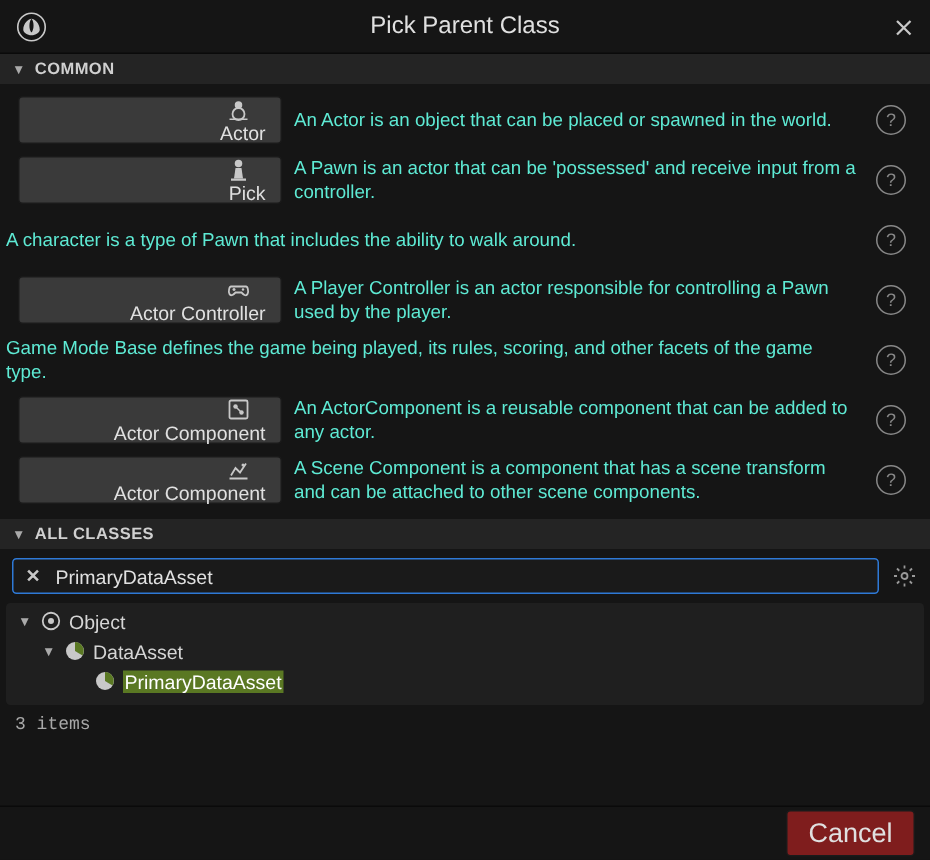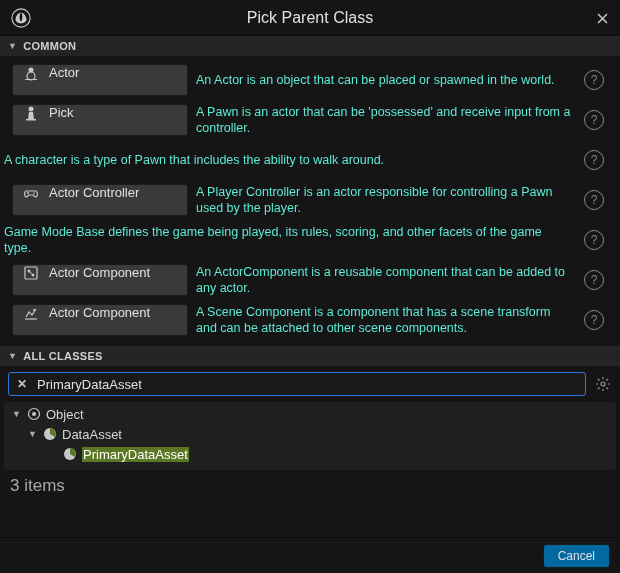--- a/index.html
+++ b/index.html
@@ -77,25 +77,26 @@
       gap: 8px;
     }
     .class-btn {
       width: 176px;
       height: 32px;
       margin: 4px 0 4px 8px;
       background: #3a3a3a;
       border: 1px solid #1a1a1a;
       border-radius: 3px;
       display: flex;
-      align-items: flex-start;
+      align-items: flex-end;
       padding: 0 10px;
       cursor: pointer;
       color: #e0e0e0;
       font-size: 13px;
+      flex-direction: column;
     }
     .class-btn svg {
       margin-right: 10px;
       flex-shrink: 0;
     }
     .class-desc {
       flex: 1;
       font-size: 12.5px;
       color: #5eead4;
       line-height: 1.3;
@@ -190,42 +191,43 @@
       align-items: center;
       justify-content: center;
     }
     .highlight {
       background: #5a7823;
       color: #fff;
       padding: 0 1px;
     }
     .items-count {
       padding: 6px 10px;
-      font-size: 17px;
+      font-size: 12px;
       color: #a8a8a8;
+      font-family: Liberation Mono, monospace;
     }
     .footer {
       position: absolute;
       bottom: 0;
       left: 0;
       right: 0;
       height: 36px;
       display: flex;
       align-items: center;
       justify-content: flex-end;
       padding: 0 10px;
       border-top: 1px solid #0a0a0a;
     }
     .cancel-btn {
-      background: #0369a1;
+      background: #7f1d1d;
       border: 1px solid #1a1a1a;
       border-radius: 3px;
       color: #e0e0e0;
       padding: 4px 14px;
-      font-size: 12px;
+      font-size: 18px;
       cursor: pointer;
     }
   </style>
 </head>
 <body>
 
 <div class="titlebar">
   <div class="logo">
     <svg width="22" height="22" viewBox="0 0 24 24">
         <circle cx="12" cy="12" r="10" fill="none" stroke="#c8c8c8" stroke-width="1.2"></circle>

